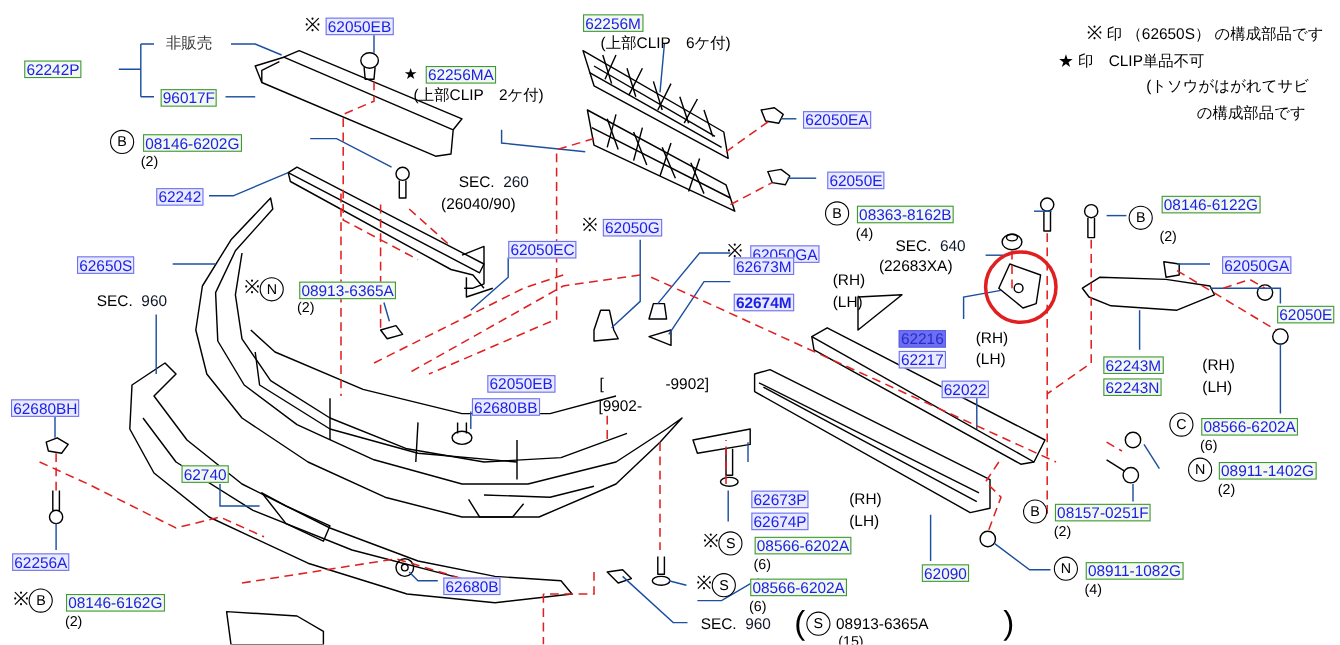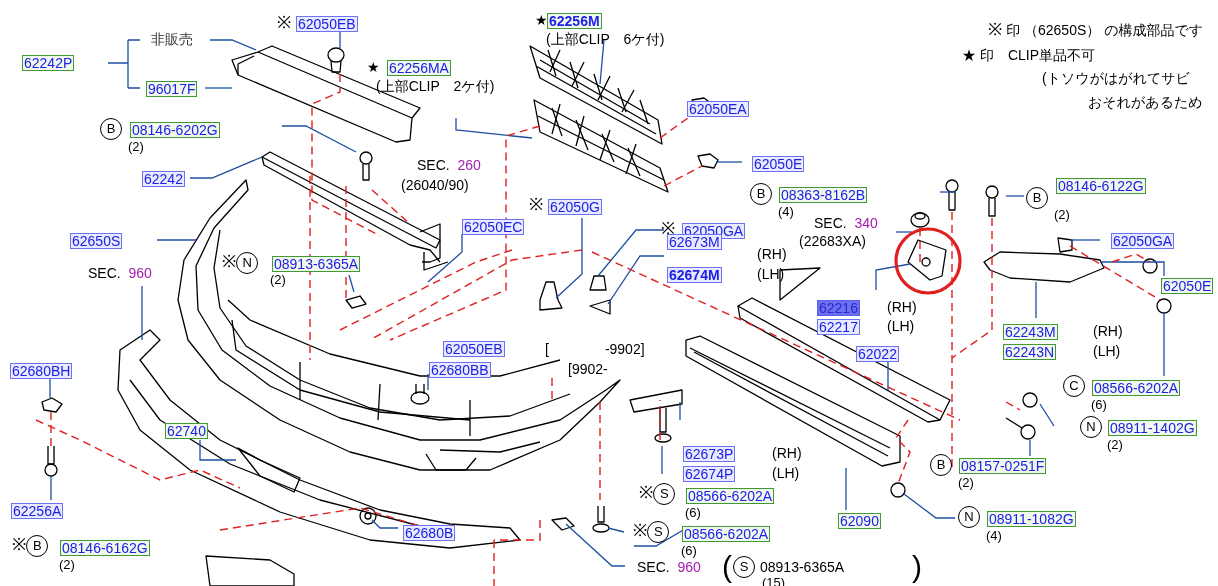--- a/index.html
+++ b/index.html
@@ -3,21 +3,21 @@
 <meta charset="utf-8">
 <style>
   html,body{margin:0;padding:0;background:#fff;}
   body{width:1218px;height:586px;position:relative;overflow:hidden;font-family:"Liberation Sans",sans-serif;}
   #art{position:absolute;left:0;top:0;width:1218px;height:586px;}
   .lbl{position:absolute;font-size:14px;line-height:15px;white-space:nowrap;color:#000;}
   .pn{position:absolute;font-size:14px;line-height:14px;padding:0 1px;white-space:nowrap;color:#1b22e6;cursor:pointer;}
   .pn.g{border:1px solid #3f9a35;background:#f3f8ee;}
   .pn.b{border:1px solid #6d72ef;background:#e9e9ff;}
   .pn.sel{background:#6b6ff0;color:#2a2ad0;border:1px solid #5a5ee8;}
-  .sec{color:#a21caf;}
+  .sec{color:#0f172a;}
   .circ{display:inline-block;width:20px;height:20px;border:1.4px solid #000;border-radius:50%;text-align:center;line-height:20px;font-size:13px;margin-right:2px;vertical-align:middle;}
   .mark{font-size:17px;}
   .qty{position:absolute;font-size:13px;line-height:14px;color:#000;}
   .note{position:absolute;font-size:14px;line-height:16px;white-space:nowrap;color:#000;}
 </style>
 </head>
 <body>
 
 <svg id="art" viewBox="0 0 1218 586" xmlns="http://www.w3.org/2000/svg">
   <g fill="none" stroke="#000" stroke-width="1.3" stroke-linejoin="round">
@@ -227,38 +227,38 @@
     <path d="M494 540 L494 586 M540 520 L540 540 L494 540"></path>
     <path d="M660 440 L660 400"></path>
   </g>
 
   <circle cx="928" cy="261" r="32" fill="none" stroke="#e02020" stroke-width="3.2"></circle>
 </svg>
 
 <div class="note" style="left:961px;top:22px;margin-left:27px;"><span class="mark">※</span> <span>印 （62650S） の構成部品です</span></div>
 <div class="note" style="left:962px;top:47px;"><span>★</span> <span>印　CLIP単品不可</span></div>
 <div class="note" style="left:1042px;top:70px;">(トソウがはがれてサビ</div>
-<div class="note" style="left:1088px;top:94px;">おそれがあるため</div>
+<div class="note" style="left:1088px;top:94px;">の構成部品です</div>
 
 <div class="pn g" style="left:22px;top:55px;">62242P</div>
 <div class="lbl" style="left:151px;top:32px;color:#333;">非販売</div>
 <div class="pn g" style="left:146px;top:81px;">96017F</div>
 
 <div class="lbl" style="left:277px;top:15px;"><span class="mark">※</span></div>
 <div class="pn b" style="left:296px;top:16px;">62050EB</div>
 
 <div class="lbl" style="left:367px;top:60px;">★</div>
 <div class="pn g" style="left:387px;top:60px;">62256MA</div>
 <div class="lbl" style="left:376px;top:79px;">(上部CLIP　2ケ付)</div>
 
 <div class="lbl" style="left:535px;top:13px;">★</div>
-<div class="pn g" style="left:547px;top:13px;font-weight:bold;">62256M</div>
+<div class="pn g" style="left:530px;top:13px;">62256M</div>
 <div class="lbl" style="left:546px;top:32px;">(上部CLIP　6ケ付)</div>
 
-<div class="pn b" style="left:687px;top:101px;">62050EA</div>
+<div class="pn b" style="left:730px;top:101px;">62050EA</div>
 <div class="pn b" style="left:752px;top:156px;">62050E</div>
 
 <div class="lbl" style="left:100px;top:118px;"><span class="circ">B</span></div>
 <div class="pn g" style="left:130px;top:122px;">08146-6202G</div>
 <div class="qty" style="left:128px;top:140px;">(2)</div>
 
 <div class="pn b" style="left:142px;top:171px;">62242</div>
 
 <div class="lbl" style="left:417px;top:158px;"><span>SEC.</span>&nbsp; <span class="sec">260</span></div>
 <div class="lbl" style="left:401px;top:178px;">(26040/90)</div>
@@ -280,21 +280,21 @@
 <div class="pn b" style="left:682px;top:223px;">62050GA</div>
 <div class="pn b" style="left:667px;top:234px;">62673M</div>
 <div class="lbl" style="left:757px;top:247px;">(RH)</div>
 <div class="pn b" style="left:667px;top:267px;font-weight:bold;">62674M</div>
 <div class="lbl" style="left:757px;top:267px;">(LH)</div>
 
 <div class="lbl" style="left:750px;top:183px;"><span class="circ">B</span></div>
 <div class="pn g" style="left:779px;top:187px;">08363-8162B</div>
 <div class="qty" style="left:778px;top:205px;">(4)</div>
 
-<div class="lbl" style="left:814px;top:216px;"><span>SEC.</span>&nbsp; <span class="sec">340</span></div>
+<div class="lbl" style="left:814px;top:216px;"><span>SEC.</span>&nbsp; <span class="sec">640</span></div>
 <div class="lbl" style="left:799px;top:234px;">(22683XA)</div>
 
 <div class="lbl" style="left:1026px;top:187px;"><span class="circ">B</span></div>
 <div class="pn g" style="left:1056px;top:178px;">08146-6122G</div>
 <div class="qty" style="left:1054px;top:208px;">(2)</div>
 
 <div class="pn b" style="left:1111px;top:233px;">62050GA</div>
 <div class="pn g" style="left:1161px;top:278px;">62050E</div>
 
 <div class="pn sel" style="left:817px;top:300px;">62216</div>
@@ -308,21 +308,21 @@
 <div class="lbl" style="left:1093px;top:344px;">(LH)</div>
 
 <div class="pn b" style="left:856px;top:346px;">62022</div>
 
 <div class="pn b" style="left:10px;top:363px;">62680BH</div>
 
 <div class="pn b" style="left:443px;top:341px;">62050EB</div>
 <div class="pn b" style="left:429px;top:362px;">62680BB</div>
 
 <div class="lbl" style="left:545px;top:342px;">[　　　　-9902]</div>
-<div class="lbl" style="left:568px;top:362px;">[9902-</div>
+<div class="lbl" style="left:544px;top:362px;">[9902-</div>
 
 <div class="lbl" style="left:1063px;top:375px;"><span class="circ">C</span></div>
 <div class="pn g" style="left:1092px;top:380px;">08566-6202A</div>
 <div class="qty" style="left:1091px;top:398px;">(6)</div>
 
 <div class="lbl" style="left:1080px;top:416px;"><span class="circ">N</span></div>
 <div class="pn g" style="left:1108px;top:420px;">08911-1402G</div>
 <div class="qty" style="left:1107px;top:438px;">(2)</div>
 
 <div class="pn b" style="left:683px;top:446px;">62673P</div>

